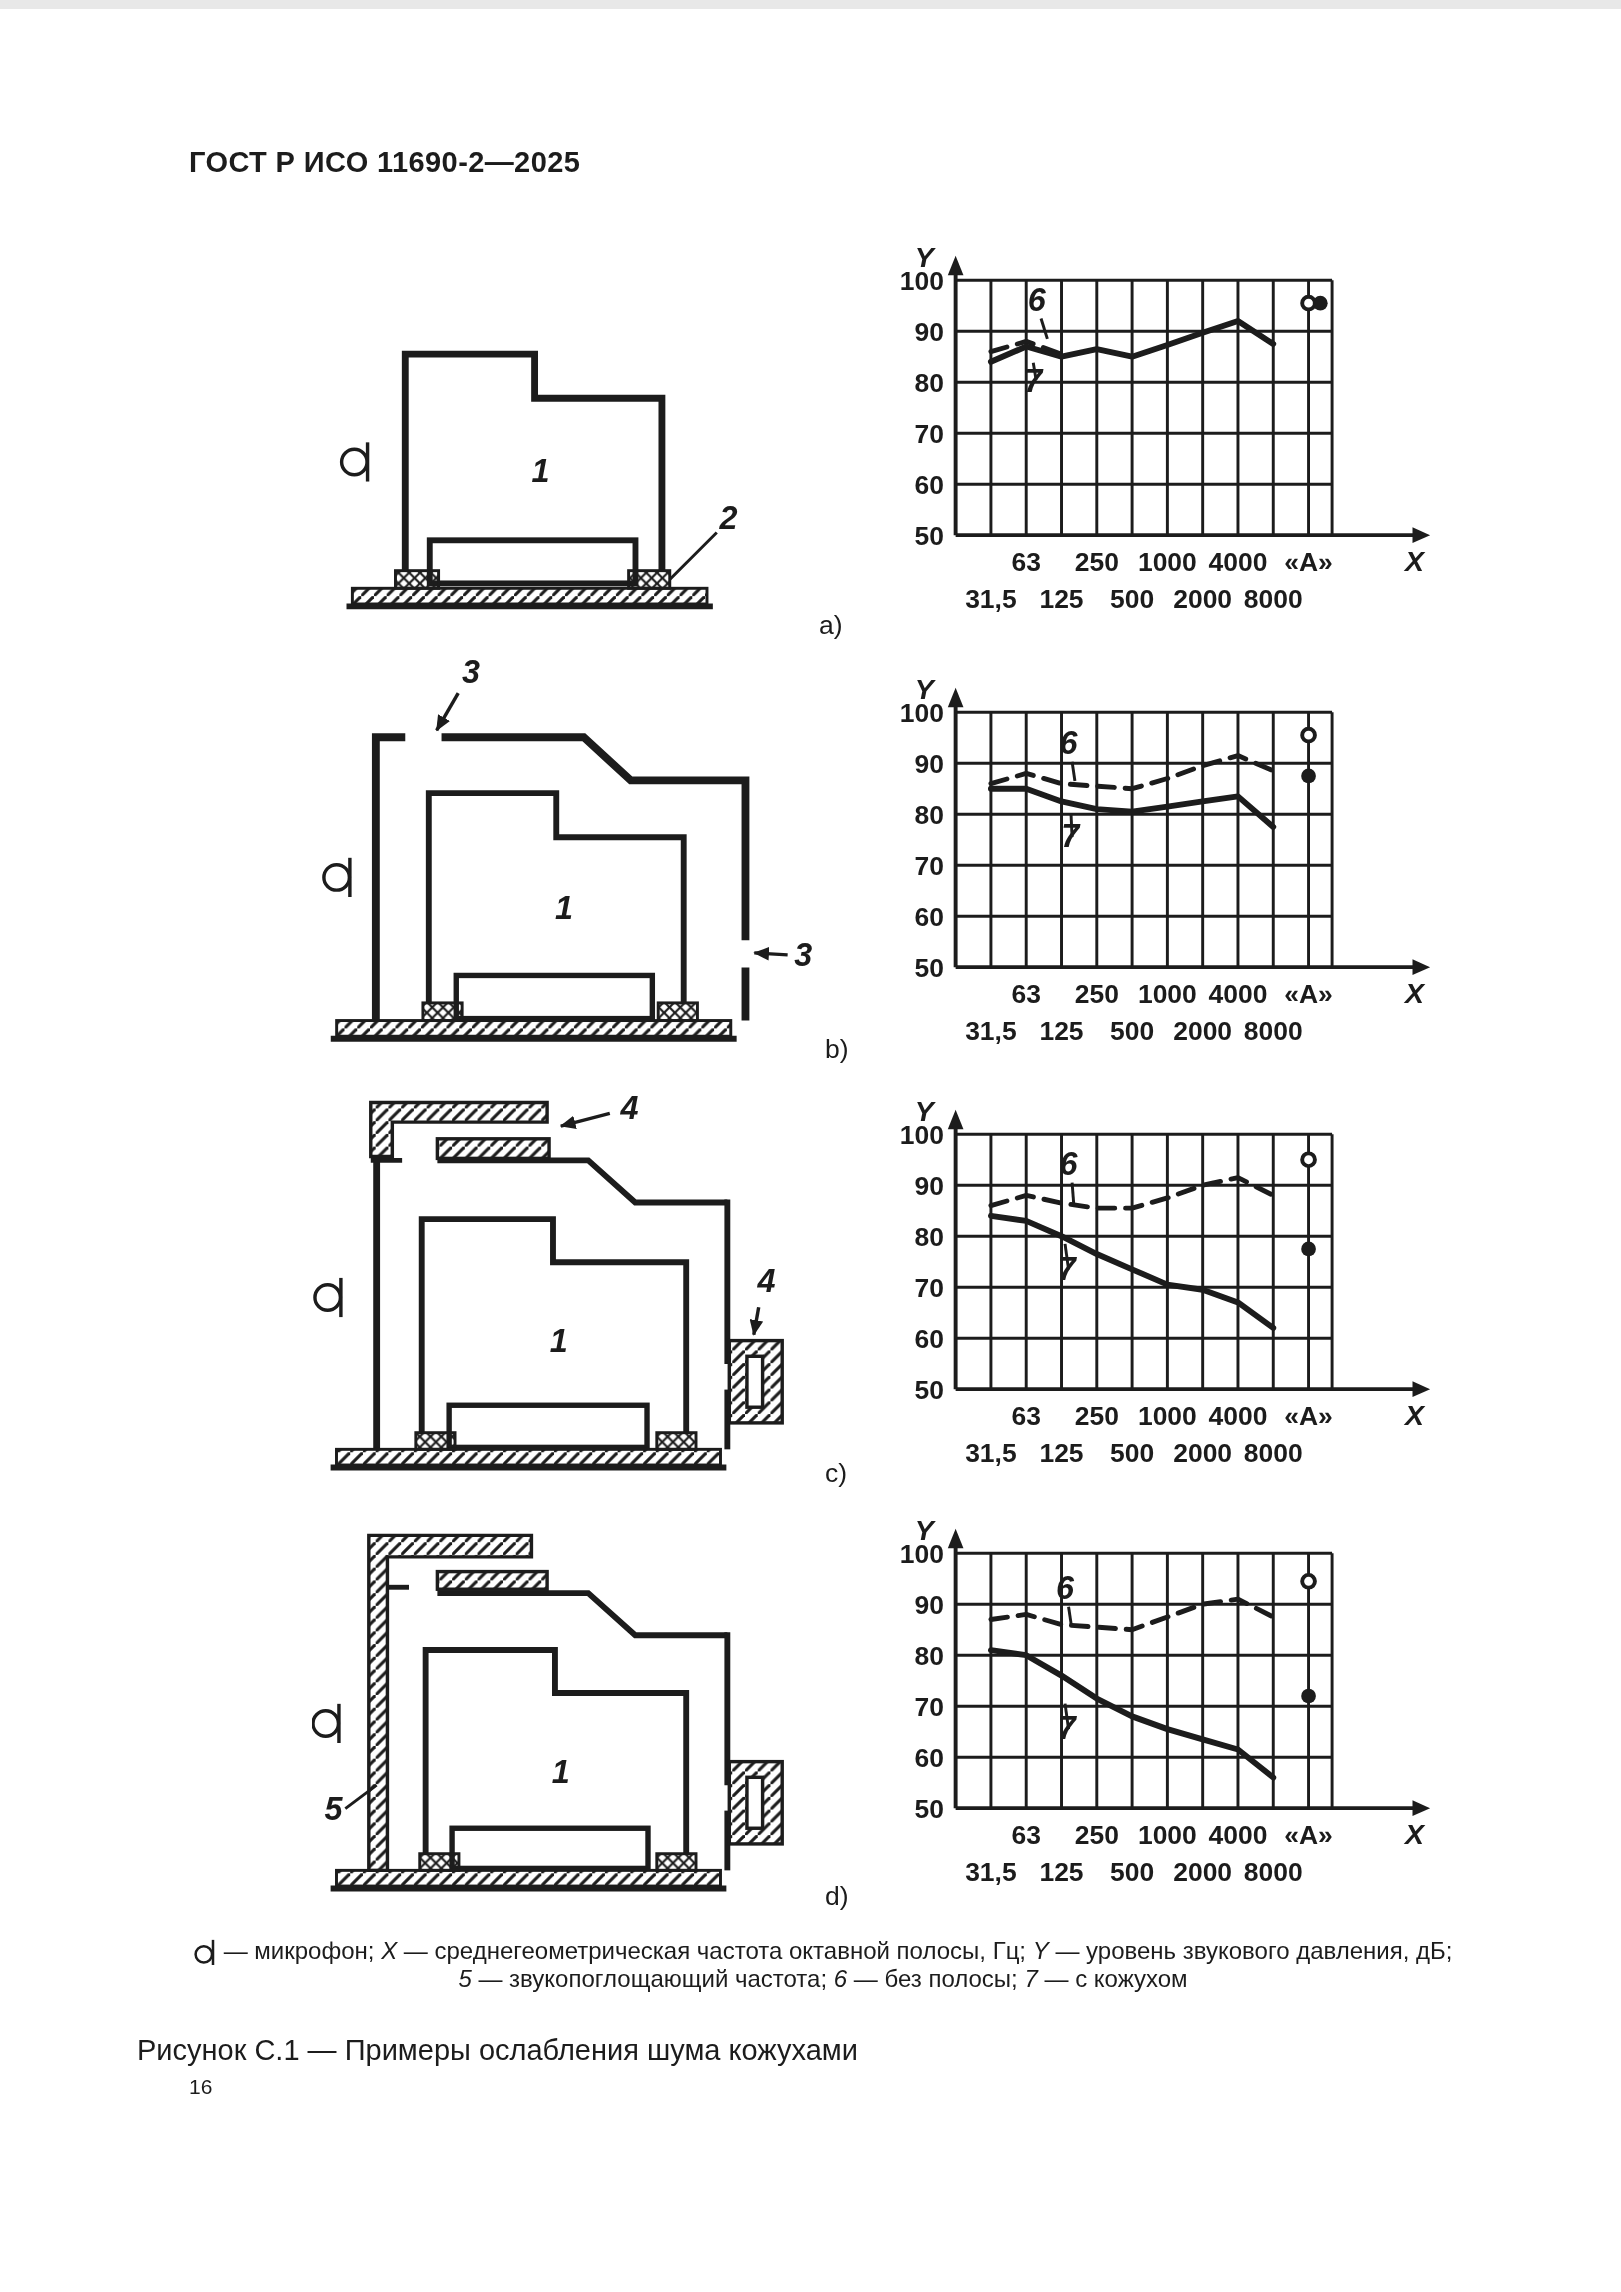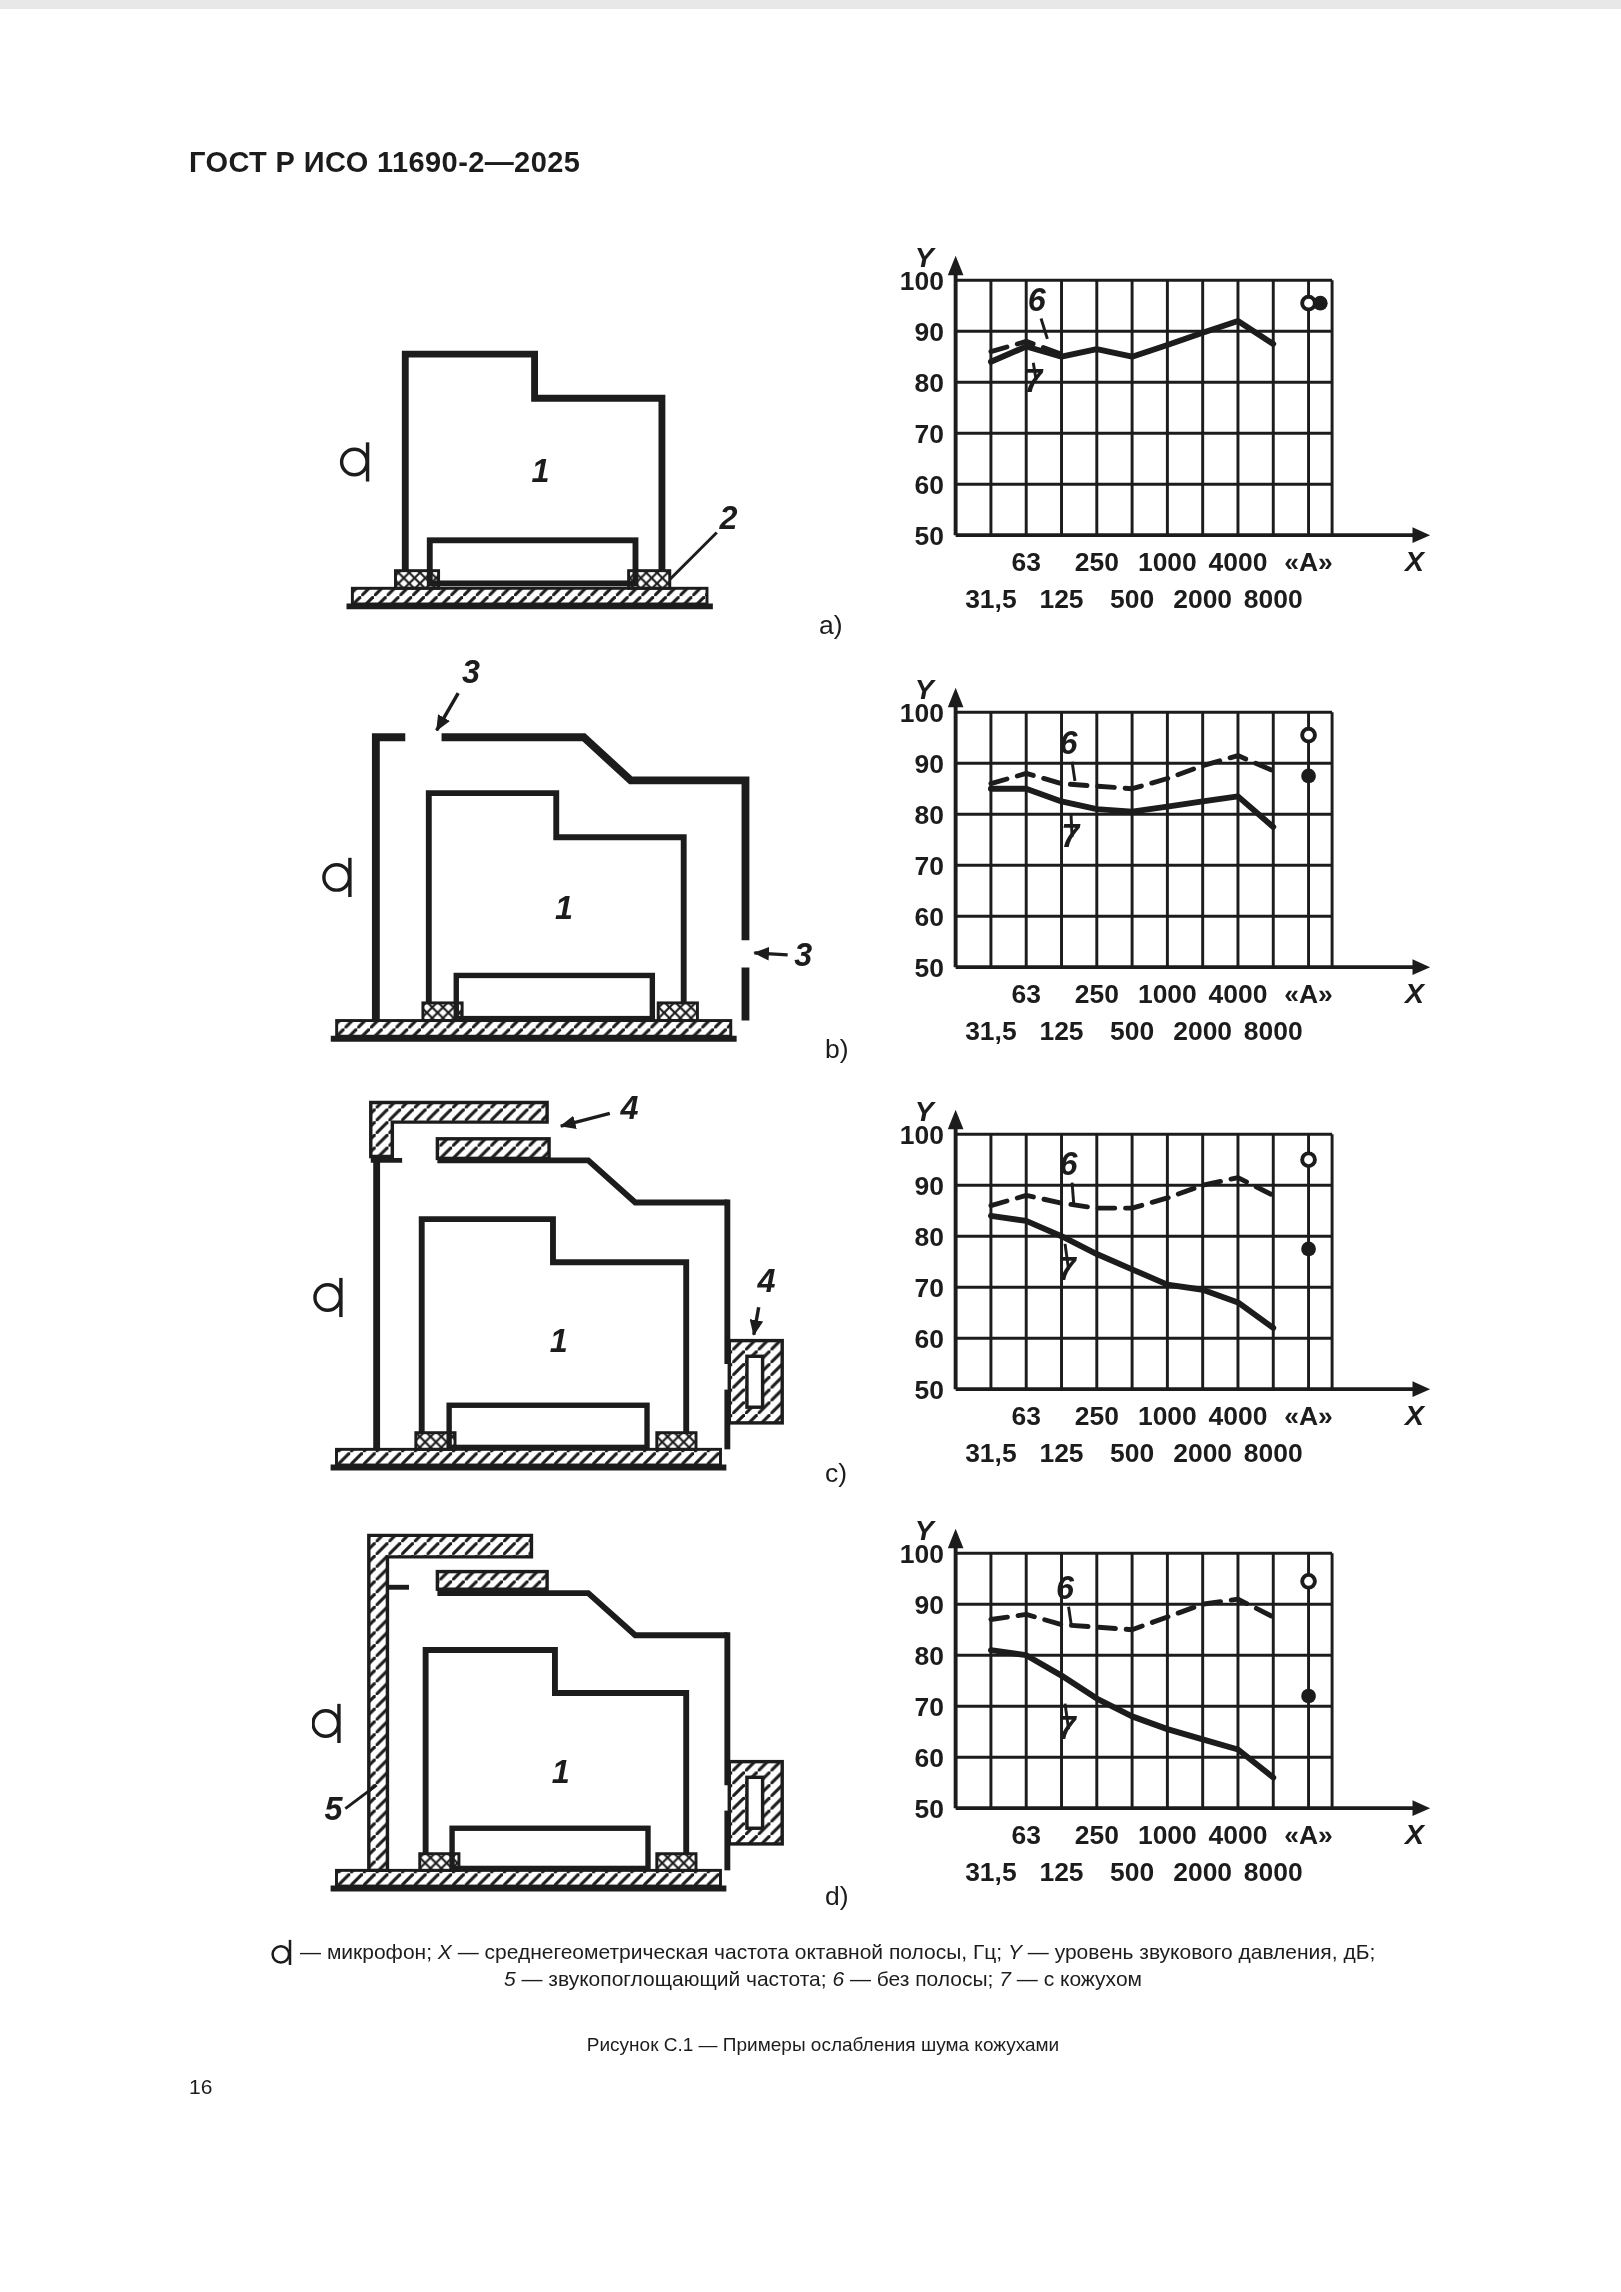--- a/index.html
+++ b/index.html
@@ -2,22 +2,22 @@
 <html><head>
 <meta charset="utf-8">
 <style>
   html,body{margin:0;padding:0;background:#e8e8e8}
   .page{position:relative;width:1621px;height:2293px;background:#ffffff;
         font-family:"Liberation Sans",sans-serif;color:#1c1c1c;overflow:hidden;margin:9px auto}
   .hdr{position:absolute;left:189px;top:137px;font-size:29px;font-weight:700;letter-spacing:0.4px}
   .diag{position:absolute}
   .chart{position:absolute;width:549px;height:412px}
   .rowlab{position:absolute;font-size:26.5px}
-  .capwrap{position:absolute;left:137px;width:1372px;text-align:center;font-size:21px;line-height:27px}
-  .figcap{position:absolute;left:137px;width:1372px;text-align:center;font-size:19px;top:2025px}
+  .capwrap{position:absolute;left:137px;width:1372px;text-align:center;font-size:24px;line-height:27px}
+  .figcap{position:absolute;left:137px;width:1372px;text-align:left;font-size:29px;top:2025px}
   .pnum{position:absolute;left:189px;top:2066px;font-size:21px}
   .it{font-style:italic}
   .dt{font-style:italic;font-weight:700;font-size:33px;font-family:"Liberation Sans",sans-serif;fill:#1c1c1c;text-anchor:middle}
   .ct{font-weight:700;font-size:27px;font-family:"Liberation Sans",sans-serif;fill:#1c1c1c}
   .ct.it{font-style:italic;font-size:29px}
   .ct.big{font-style:italic;font-size:33px}
   .micin{vertical-align:-5.9px}
 </style>
 </head>
 <body>

